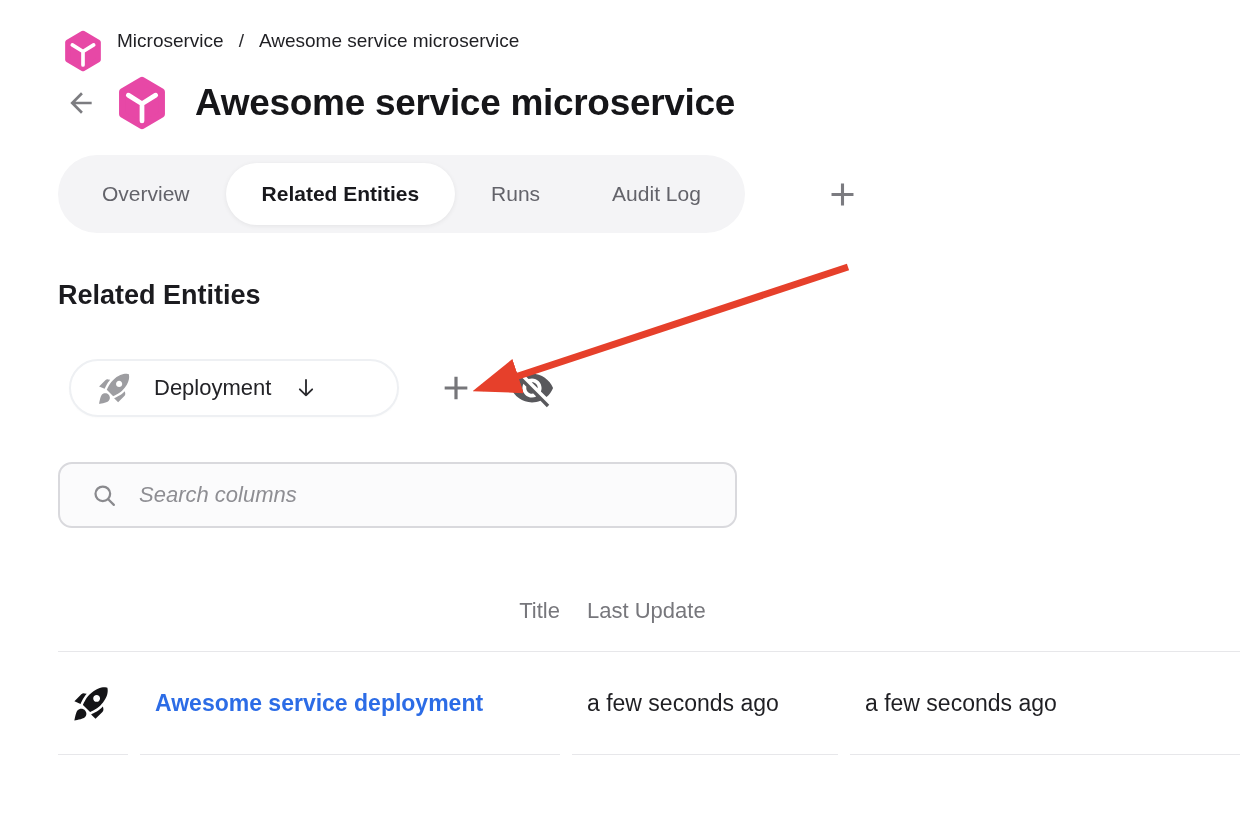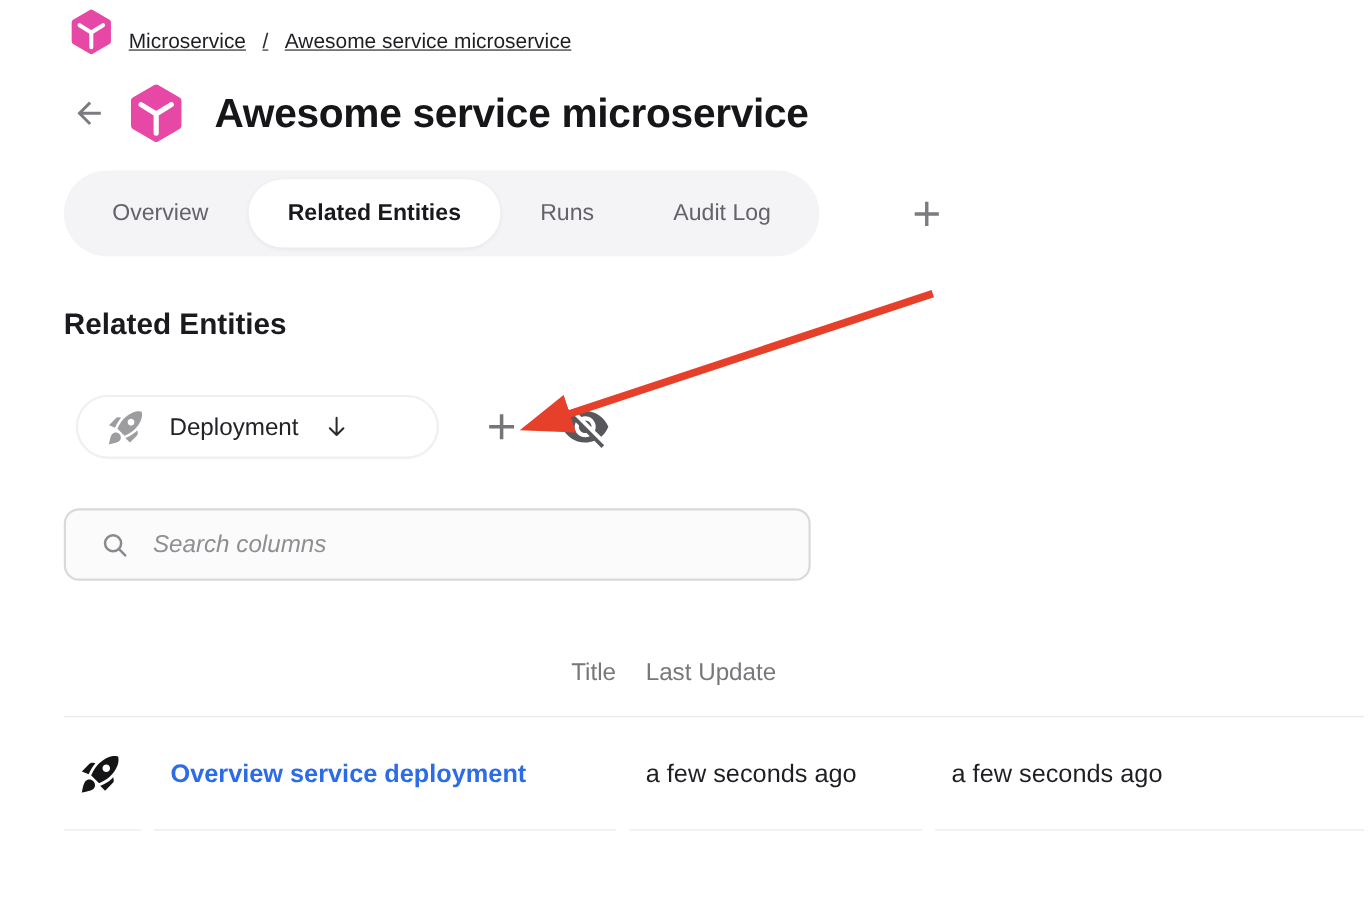--- a/index.html
+++ b/index.html
@@ -1,21 +1,21 @@
 <!DOCTYPE html>
 <html><head>
 <meta charset="utf-8">
 <style>
   * { margin: 0; padding: 0; box-sizing: border-box; }
   html, body { background: #ffffff; }
   body { font-family: "Liberation Sans", "DejaVu Sans", sans-serif; color: #1c1c1f; }
   .page { position: relative; width: 1244px; height: 834px; background: #fff; overflow: hidden; }
 
   
-  .breadcrumb { position: absolute; left: 62px; top: 8px; display: flex; align-items: flex-end; gap: 13px; text-decoration: underline; }
+  .breadcrumb { position: absolute; left: 62px; top: 30px; display: flex; align-items: flex-start; gap: 13px; }
   .breadcrumb .crumb { font-size: 19px; font-weight: 500; color: #1f1f23; cursor: pointer; }
   .breadcrumb .sep { font-size: 19px; color: #2a2a2e; padding: 0 2px; }
 
   
   .title-row { position: absolute; left: 64px; top: 76px; display: flex; align-items: center; }
   .back-btn { width: 34px; height: 34px; display: flex; align-items: center; justify-content: center; cursor: pointer; }
   .title-row .entity-icon { margin-left: 17px; }
   .page-title { margin-left: 26px; font-size: 37px; font-weight: 700; color: #161619; letter-spacing: -0.3px; }
 
   
@@ -170,21 +170,21 @@
     </div>
     <div class="tr">
       <div class="td c-icon">
         <span class="row-icon">
           <svg width="41" height="41" viewBox="0 0 24 24" fill="#141417" fill-rule="evenodd">
             <path d="M9.19 6.35c-2.04 2.29-3.44 5.58-3.57 5.89L2 10.69l4.05-4.05c.47-.47 1.15-.68 1.81-.55l1.33.26zm1.98 10.65s3.74-1.55 5.89-3.7c5.4-5.4 4.5-9.62 4.21-10.57-.95-.3-5.17-1.19-10.57 4.21-2.15 2.15-3.7 5.89-3.7 5.89l4.17 4.17zm6.48-2.19c-2.29 2.04-5.58 3.44-5.89 3.57l2.59 2.59 4.05-4.05c.47-.47.68-1.15.55-1.81l-.26-1.33zM9 18c0 .83-.34 1.58-.88 2.12C6.94 21.3 2 22 2 22s.7-4.94 1.88-6.12C4.42 15.34 5.17 15 6 15c1.66 0 3 1.34 3 3zm4-9c0-1.1.9-2 2-2s2 .9 2 2-.9 2-2 2-2-.9-2-2z"></path>
           </svg>
         </span>
       </div>
       <div class="td c-title">
-        <span class="cell-link">Overview service deployment</span>
+        <span class="cell-link">Awesome service deployment</span>
       </div>
       <div class="td c-update">
         <span class="cell-text">a few seconds ago</span>
       </div>
       <div class="td c-created">
         <span class="cell-text">a few seconds ago</span>
       </div>
     </div>
   </div>
 

